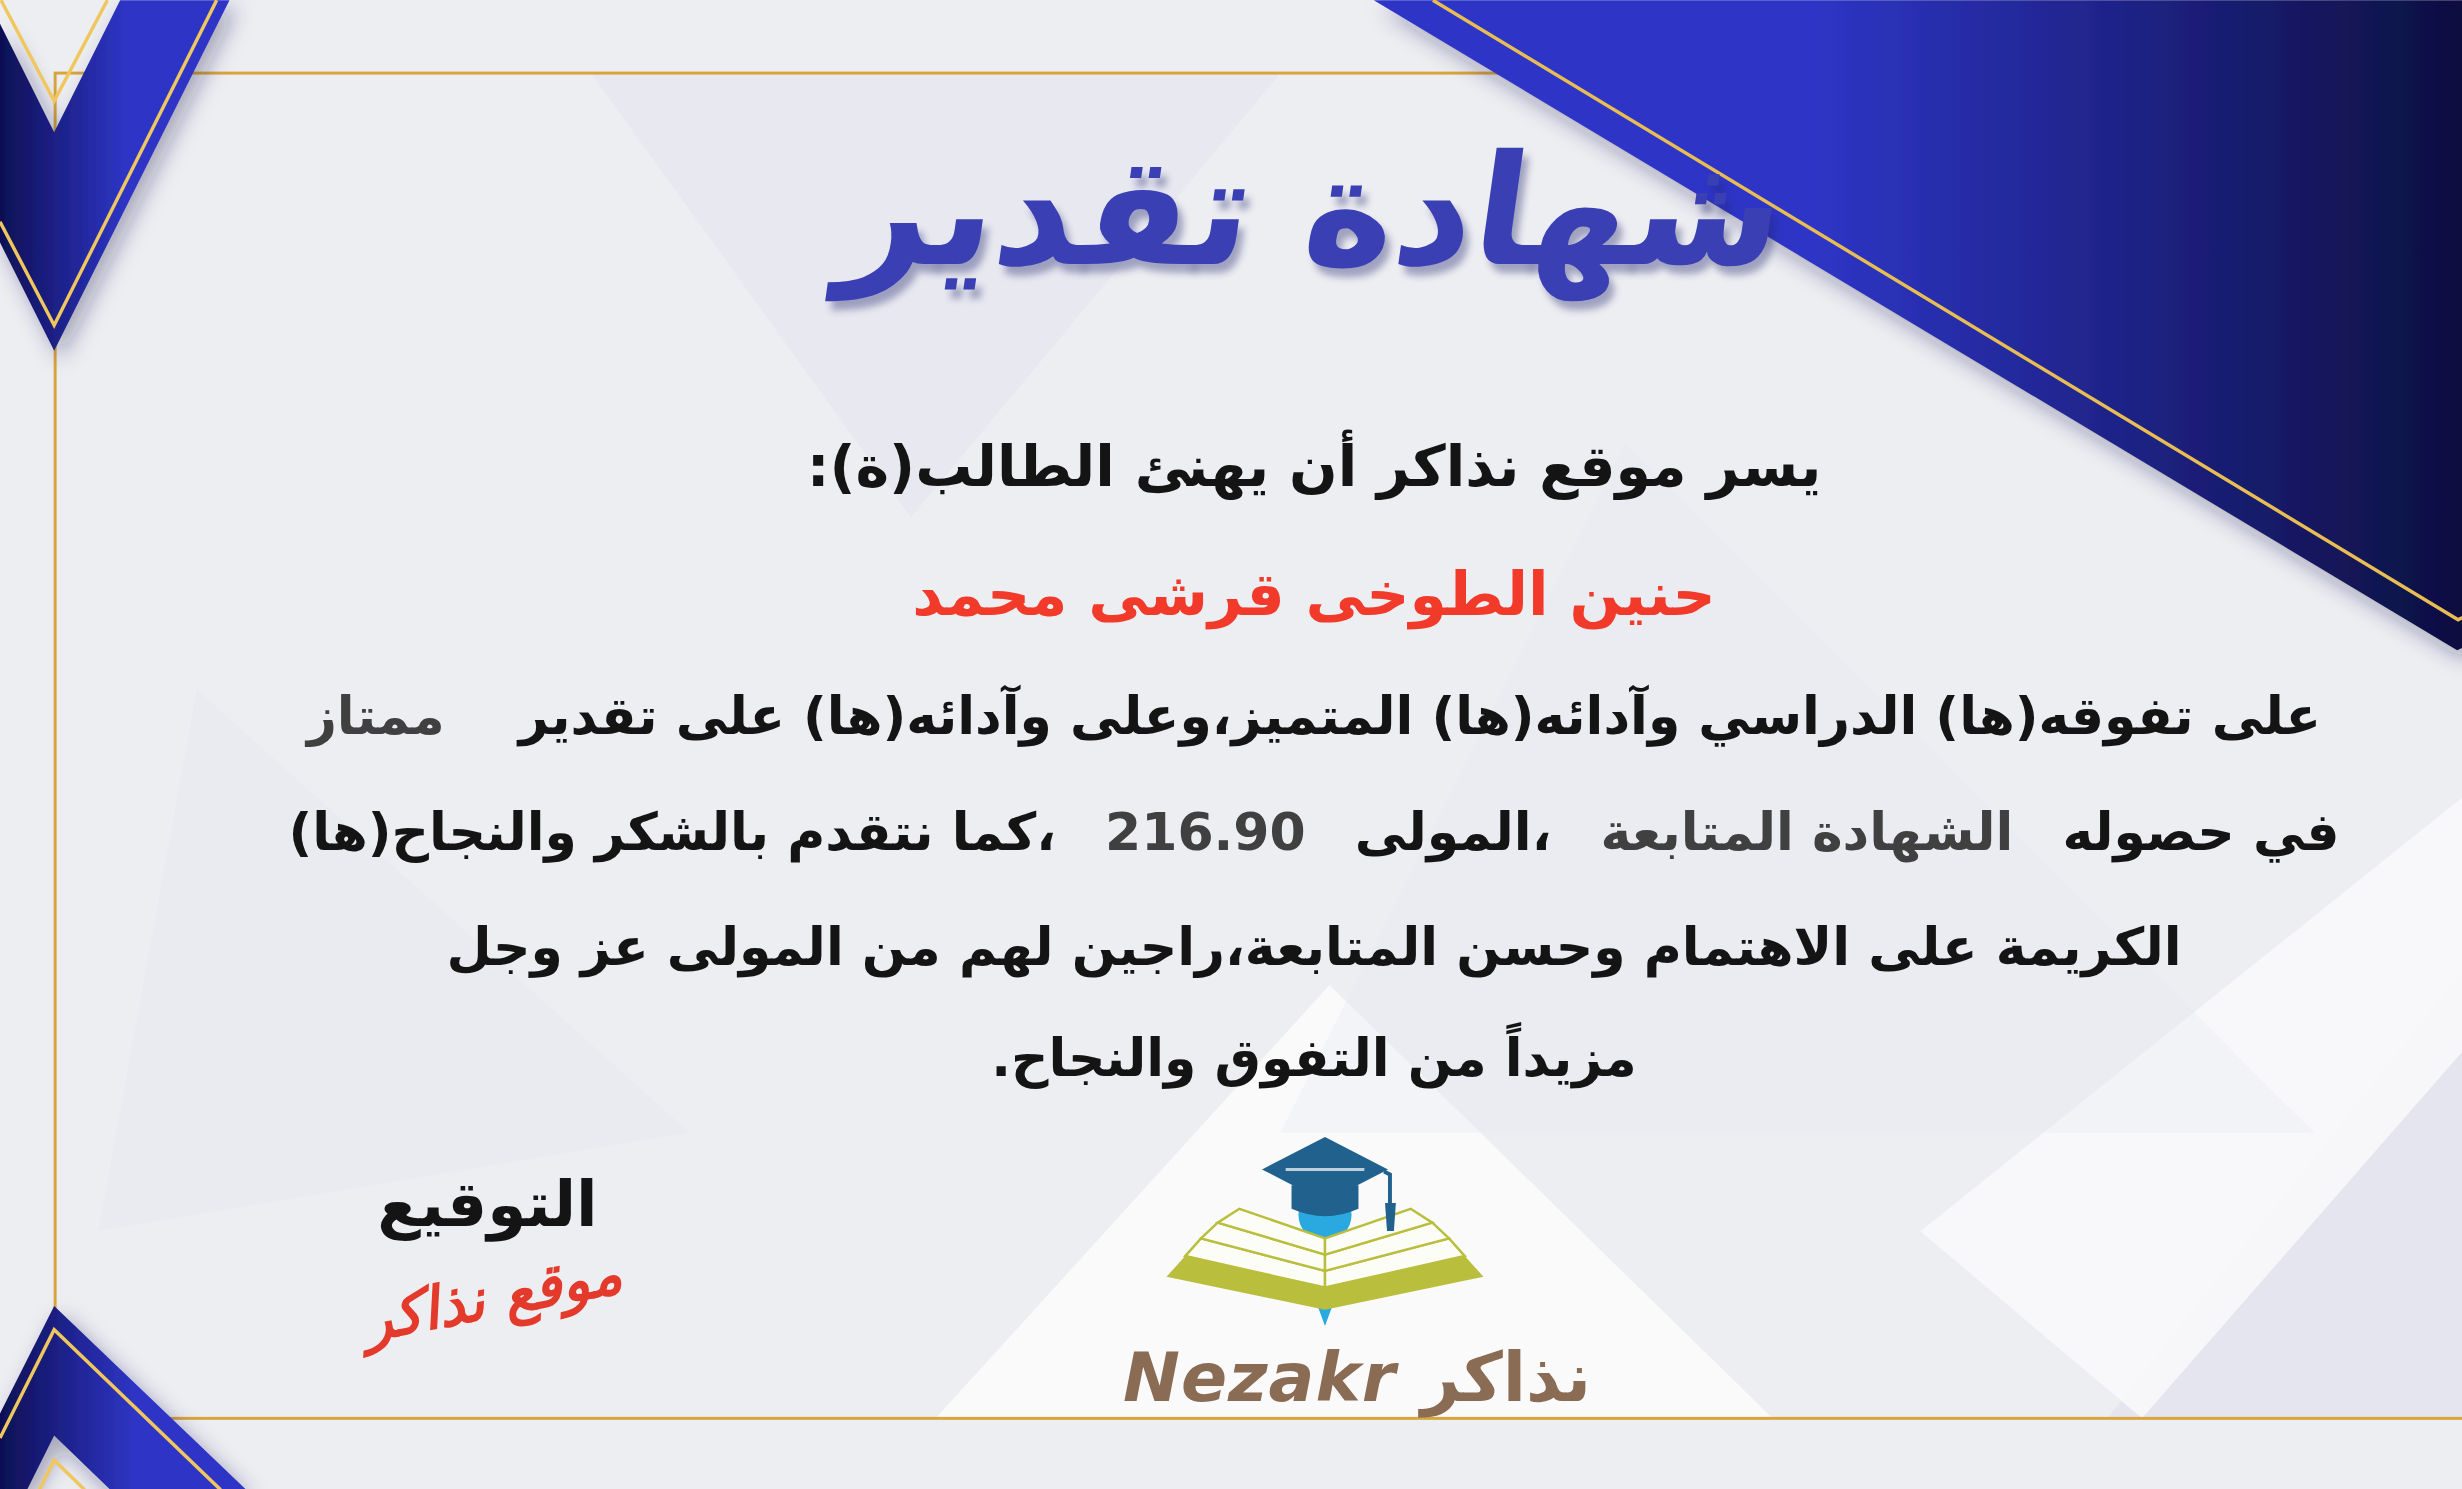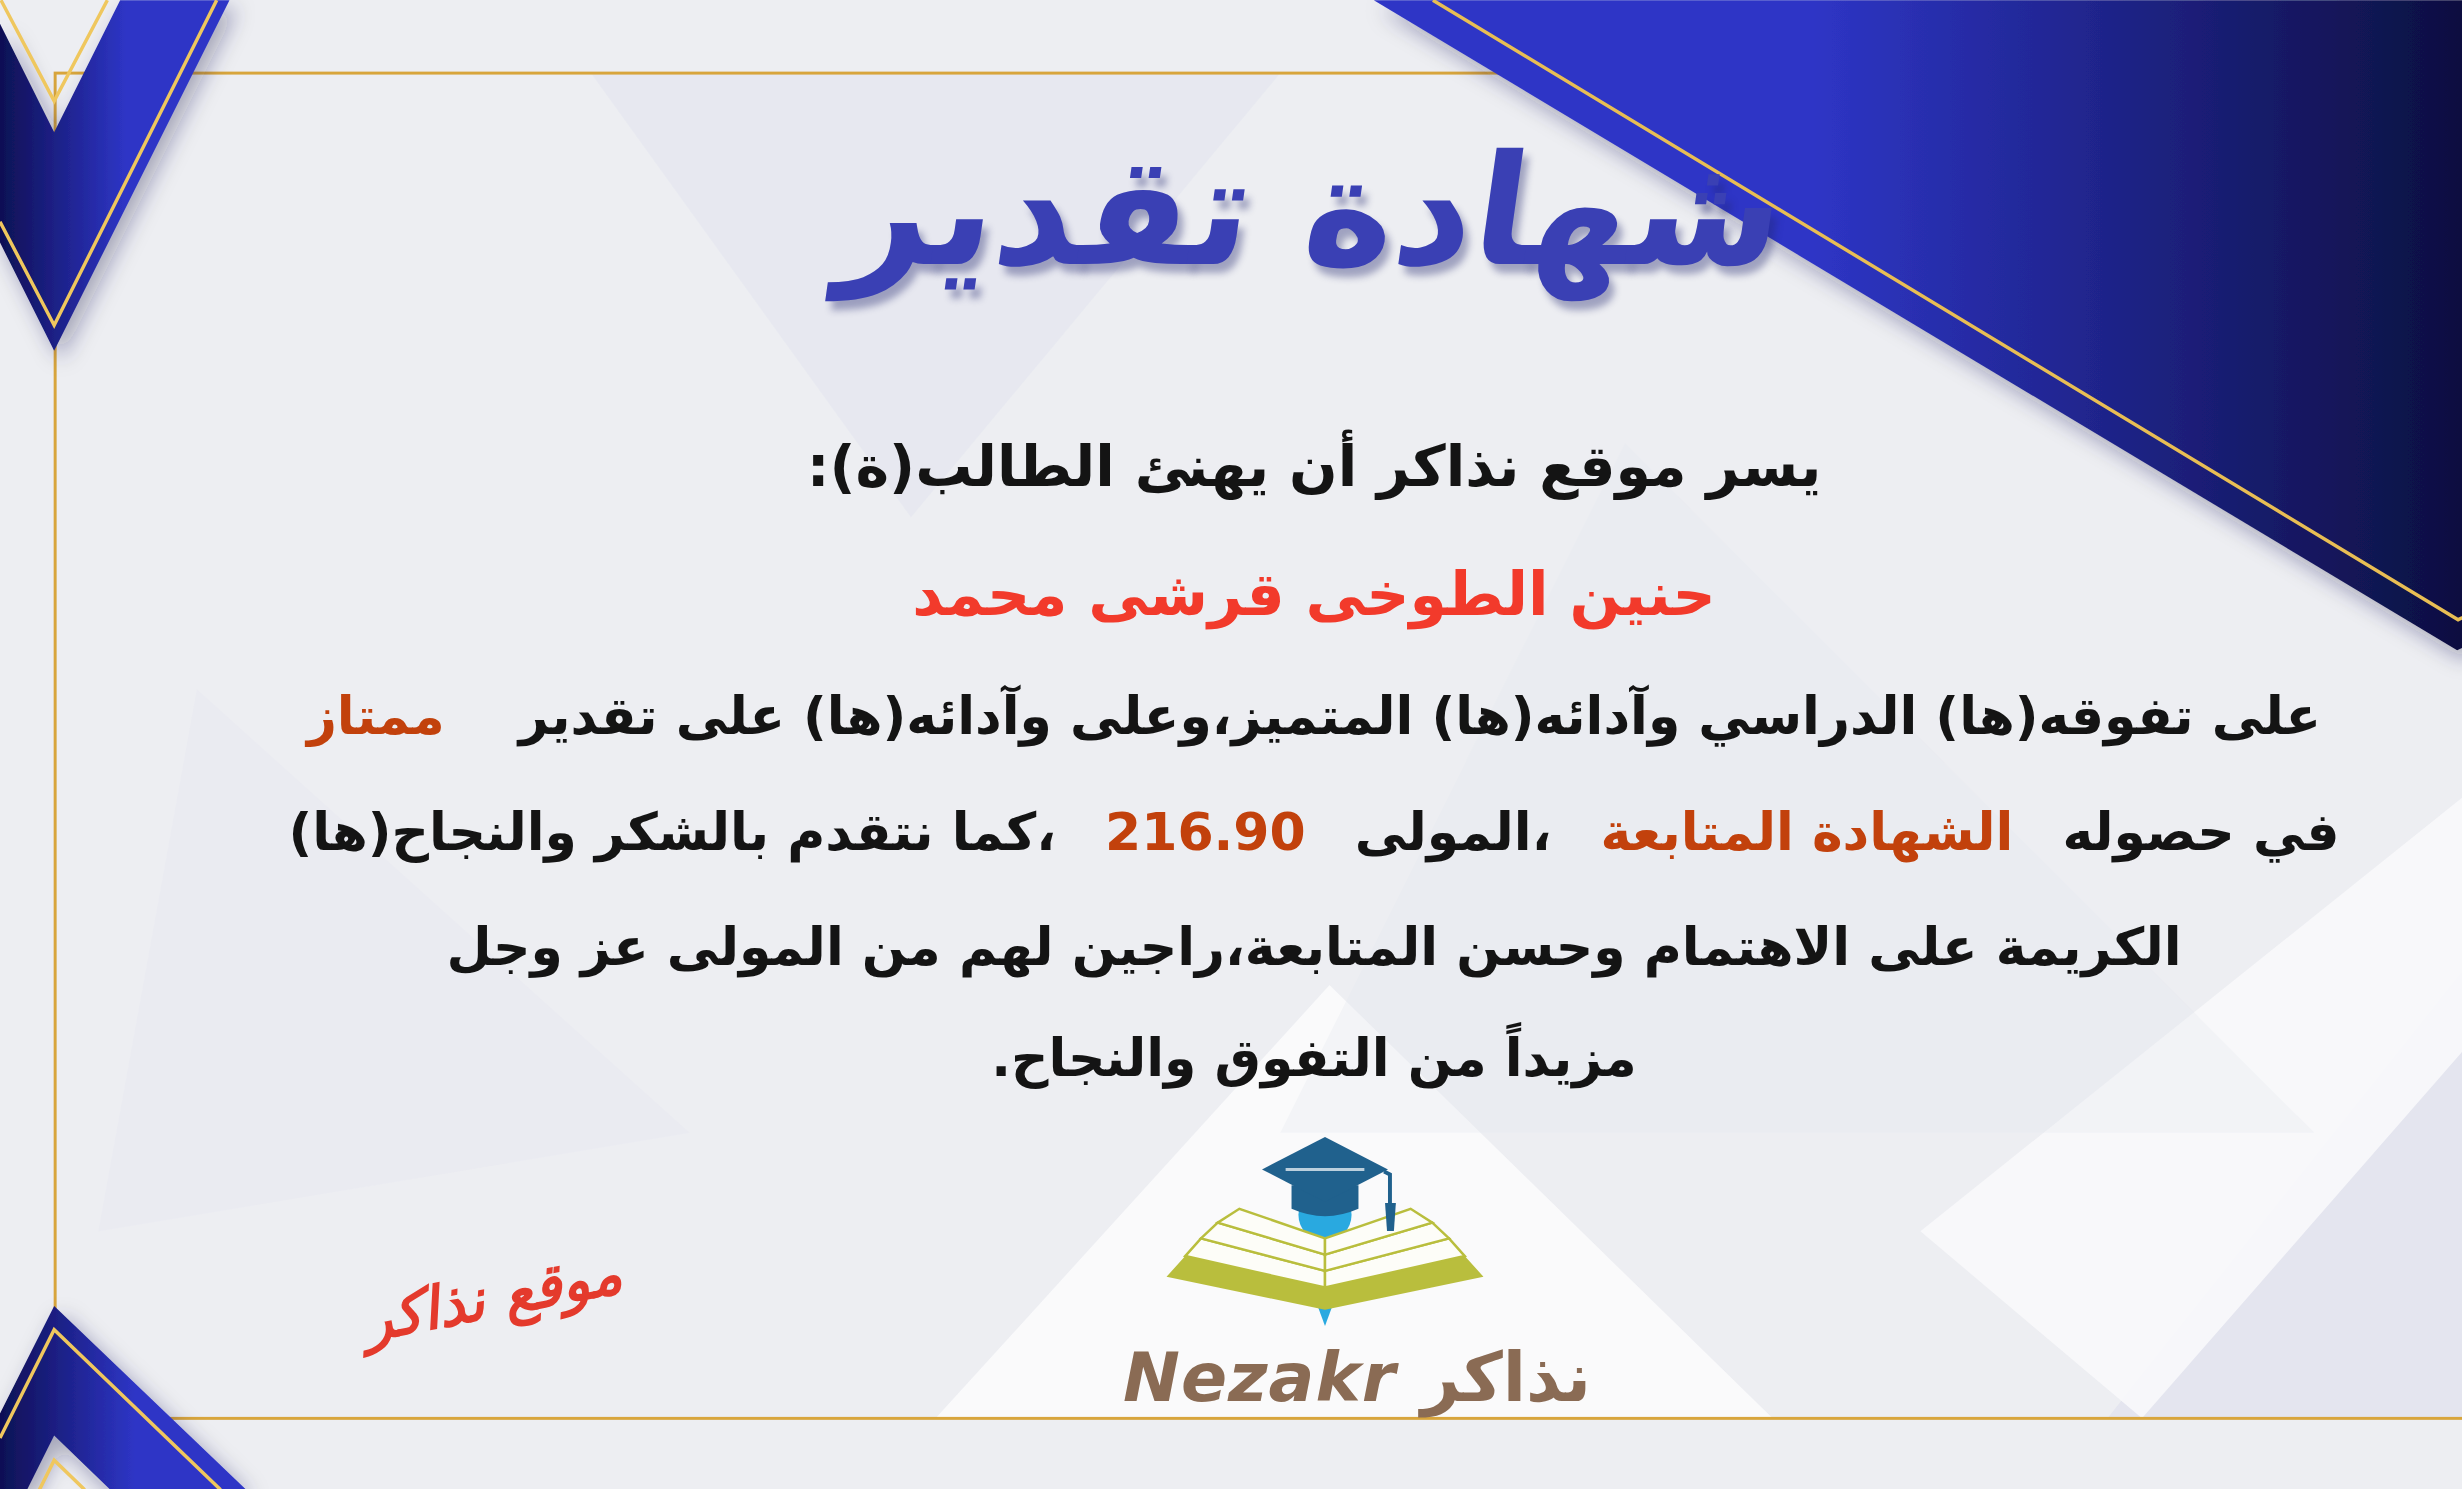--- a/index.html
+++ b/index.html
@@ -17,21 +17,21 @@
     font-size:153px;line-height:1.25;font-weight:bold;color:#3A40B4;
     transform:skewX(-8deg);
     text-shadow:6.9px 8.9px 7.9px rgba(35,40,110,0.38);
   }
   .l1{top:433px;font-size:57px;}
   .l2{top:559px;font-size:60px;color:#F23A2B;}
   .l3{top:686px;font-size:52px;}
   .l4{top:802px;font-size:52px;}
   .l5{top:917px;font-size:52px;}
   .l6{top:1028px;font-size:52px;}
-  .red{color:#c2410c;}
+  .red{color:#404040;}
   .gap{display:inline-block;height:0.5px;}
   .g150{width:74px;}
   .g110{width:49px;}
   .sig-label{
     position:absolute;left:315px;top:1168px;width:345px;text-align:center;
     font-size:63px;font-weight:bold;color:#141414;
   }
   .sig-script{
     position:absolute;left:305px;top:1263px;width:374px;text-align:center;
     font-size:58px;font-weight:bold;font-style:italic;color:#E43A2C;
@@ -113,20 +113,21 @@
   <div class="txt l2" dir="rtl">حنين الطوخى قرشى محمد</div>
 
   <div class="txt l3" dir="rtl"><span>على تفوقه(ها) الدراسي وآدائه(ها) المتميز،وعلى وآدائه(ها) على تقدير</span><span class="gap g150"></span><span class="red">ممتاز</span></div>
 
   <div class="txt l4" dir="rtl"><span>في حصوله</span><span class="gap g110"></span><span class="red">الشهادة المتابعة</span><span class="gap g110"></span><span>،المولى</span><span class="gap g110"></span><span class="red">216.90</span><span class="gap g110"></span><span>،كما نتقدم بالشكر والنجاح(ها)</span></div>
 
   <div class="txt l5" dir="rtl">الكريمة على الاهتمام وحسن المتابعة،راجين لهم من المولى عز وجل</div>
 
   <div class="txt l6" dir="rtl">مزيداً من التفوق والنجاح.</div>
 
+  <div class="sig-label" dir="rtl">التوقيع</div>
   <div class="sig-script" dir="rtl">موقع نذاكر</div>
 
   <div class="logo">
     <svg width="374" height="197" viewBox="0 0 760 400">
 
       <path d="M380,228 C315,228 283,278 278,332 L380,354 L482,332 C477,278 445,228 380,228 Z" fill="#29A9E0"></path>
       <circle cx="380" cy="172" r="54" fill="#29A9E0"></circle>
       <polygon points="360,344 400,344 380,398" fill="#29A9E0"></polygon>
 
       <g>

